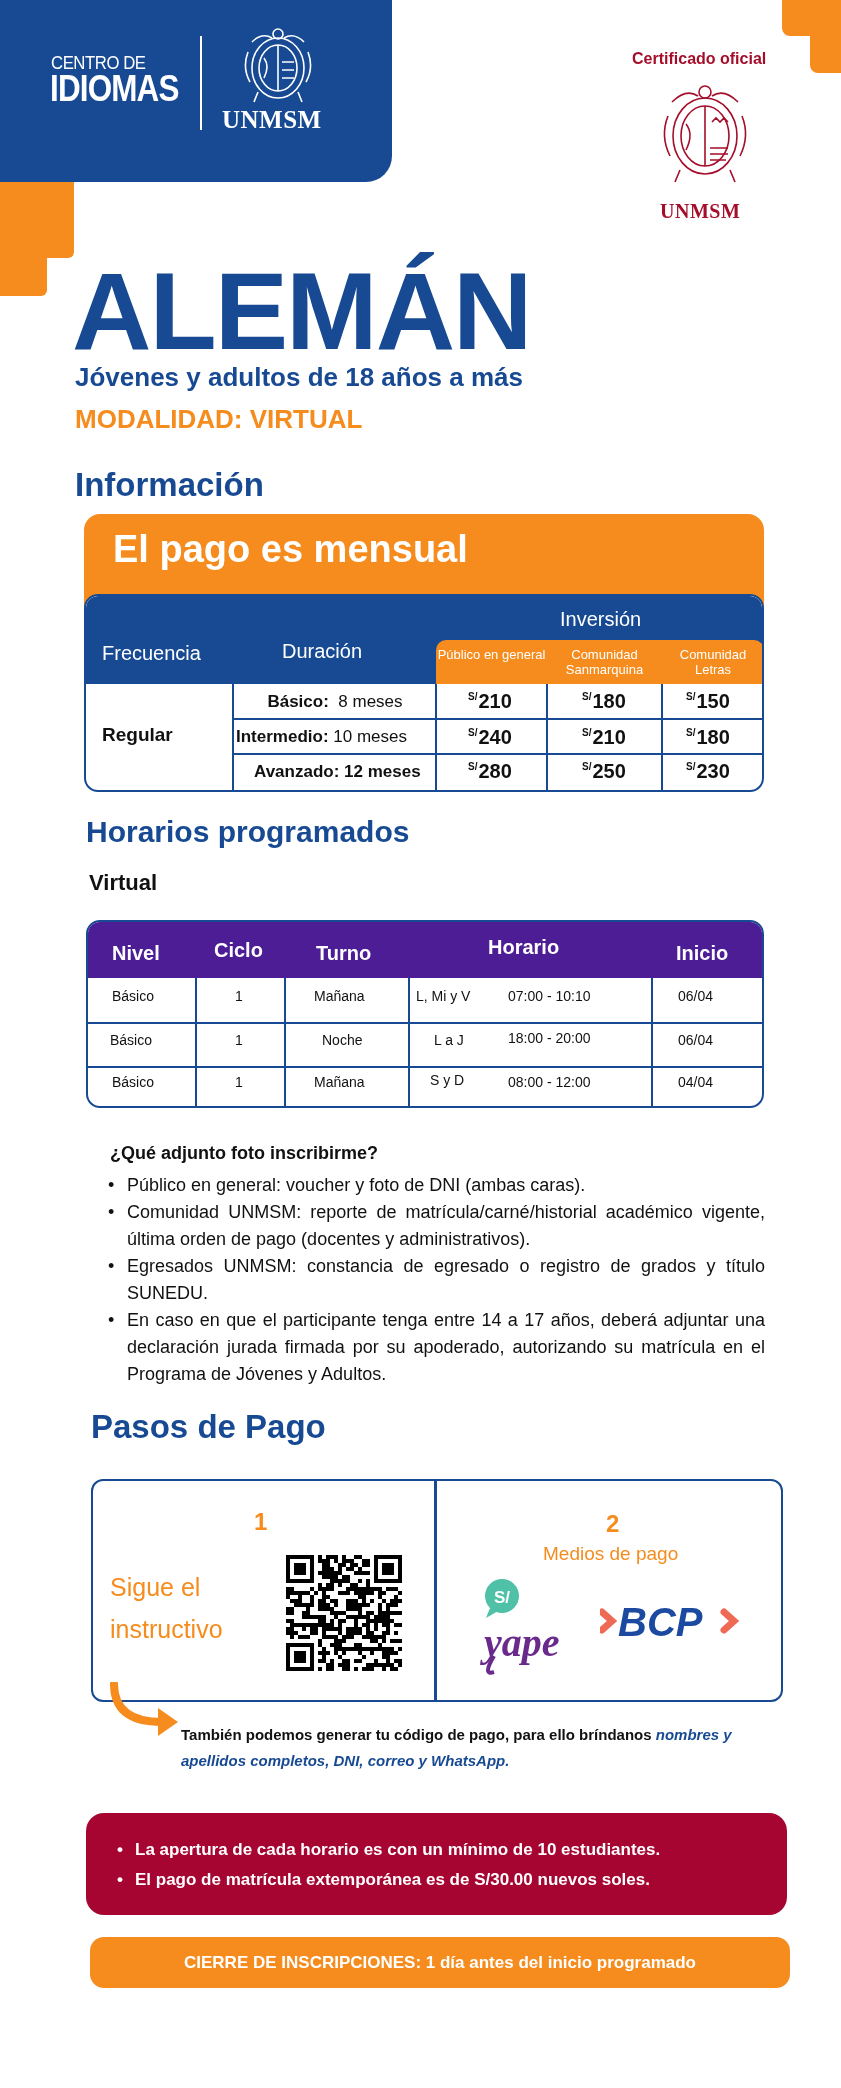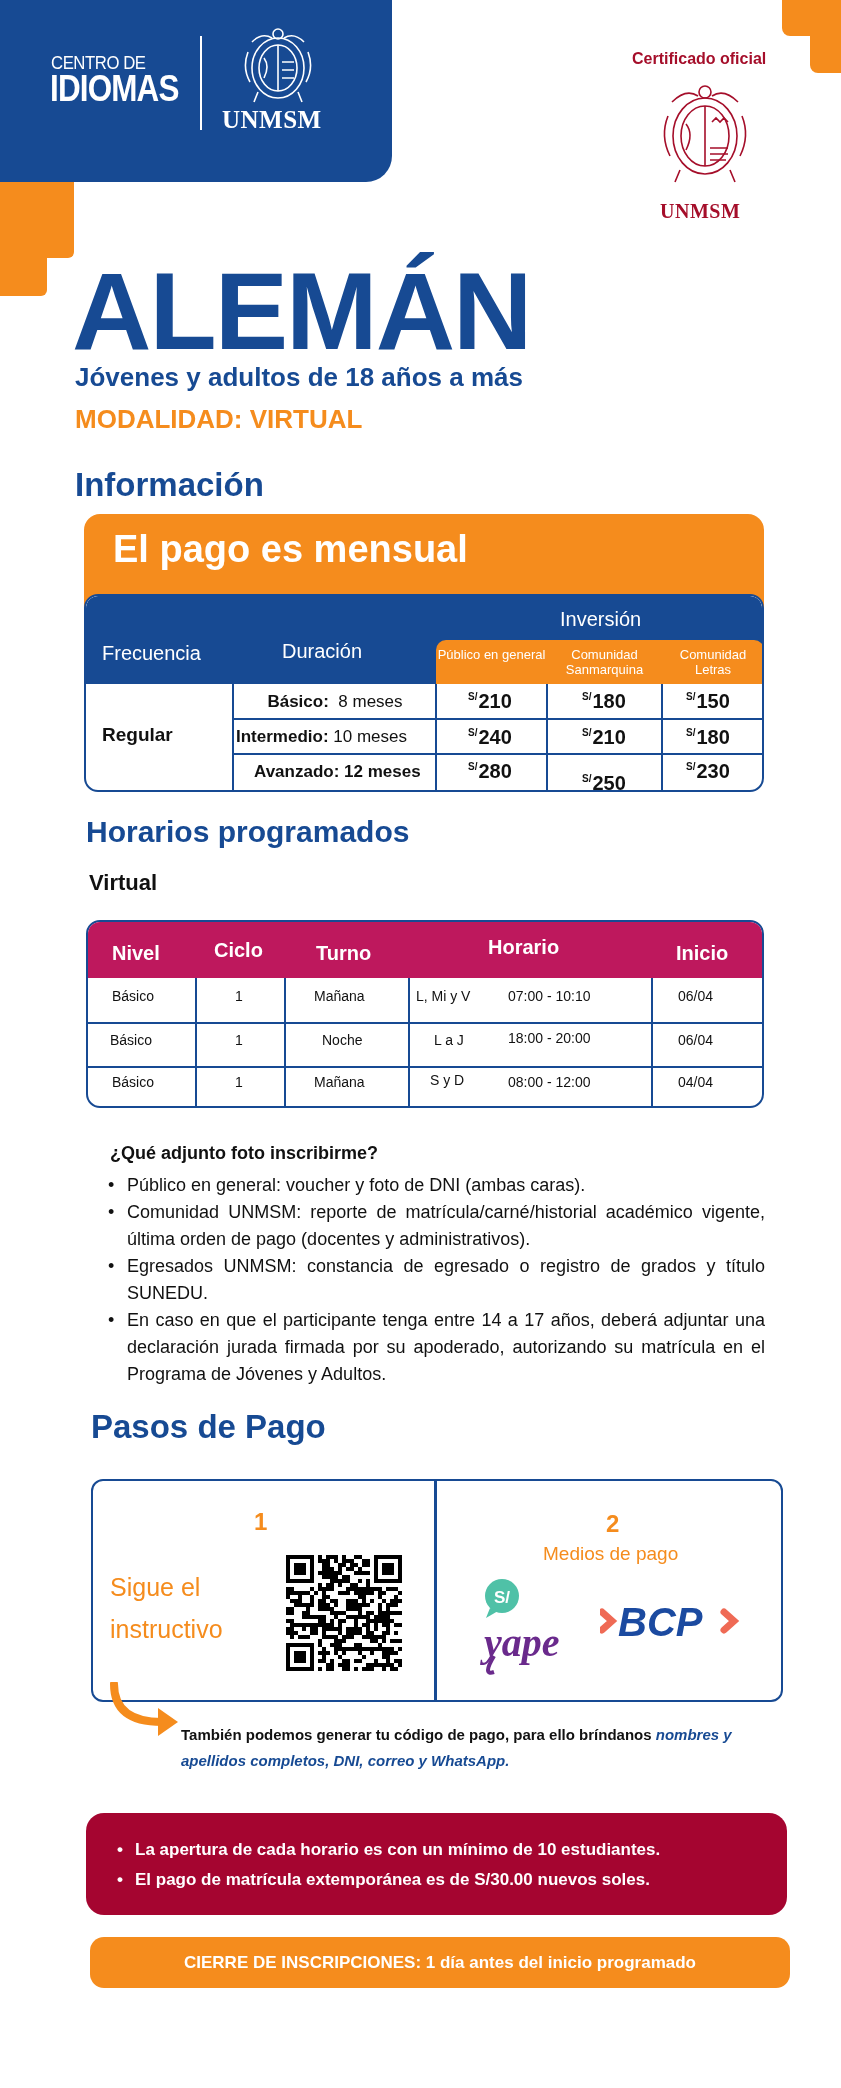--- a/index.html
+++ b/index.html
@@ -46,21 +46,21 @@
   .pago-cell { position: absolute; font-size: 17px; color: #111; }
   .vline { position: absolute; width: 2px; background: #174a93; }
   .hline { position: absolute; height: 2px; background: #174a93; }
   .price { position: absolute; font-size: 20px; color: #111; font-weight: bold; }
   .price sup { font-size: 10px; vertical-align: 8px; margin-right: 1px; }
 
   
   .sec-hor { left: 86px; top: 815px; color: #174a93; font-weight: bold; font-size: 30px; }
   .virtual { left: 89px; top: 870px; color: #111; font-weight: bold; font-size: 22px; }
   .hor-box { left: 86px; top: 920px; width: 678px; height: 188px; border: 2px solid #174a93; border-radius: 14px; overflow: hidden; background: #fff; }
-  .hor-head { position: absolute; left: 0; top: 0; width: 100%; height: 56px; background: #be185d; }
+  .hor-head { position: absolute; left: 0; top: 0; width: 100%; height: 56px; background: #4c1d95; }
   .hh { position: absolute; color: #fff; font-weight: bold; font-size: 20px; top: 18px; }
   .hc { position: absolute; font-size: 14px; color: #111; }
 
   
   .req-title { left: 110px; top: 1143px; font-weight: bold; font-size: 18px; color: #111; }
   .req-list { left: 108px; top: 1172px; width: 657px; font-size: 18px; line-height: 27px; color: #111; list-style: none; }
   .req-list li { position: relative; padding-left: 19px; text-align: justify; }
   .req-list li::before { content: "•"; position: absolute; left: 0; top: 0; }
 
   
@@ -160,21 +160,21 @@
   <div class="pago-cell" style="left:150px; top:131px; width:198px; "><b>Intermedio:</b> <span>10 meses</span></div>
   <div class="pago-cell" style="left:168px; top:166px; width:198px; text-align:left;font-weight:bold;"><b>Avanzado:</b> <span>12 meses</span></div>
 
   <div class="price" style="left:382px; top:94px;"><sup>S/</sup><span>210</span></div>
   <div class="price" style="left:496px; top:94px;"><sup>S/</sup><span>180</span></div>
   <div class="price" style="left:600px; top:94px;"><sup>S/</sup><span>150</span></div>
   <div class="price" style="left:382px; top:130px;"><sup>S/</sup><span>240</span></div>
   <div class="price" style="left:496px; top:130px;"><sup>S/</sup><span>210</span></div>
   <div class="price" style="left:600px; top:130px;"><sup>S/</sup><span>180</span></div>
   <div class="price" style="left:382px; top:164px;"><sup>S/</sup><span>280</span></div>
-  <div class="price" style="left:496px; top:176px;"><sup>S/</sup><span>250</span></div>
+  <div class="price" style="left:496px; top:164px;"><sup>S/</sup><span>250</span></div>
   <div class="price" style="left:600px; top:164px;"><sup>S/</sup><span>230</span></div>
 </div>
 
 <div class="abs sec-hor">Horarios programados</div>
 <div class="abs virtual">Virtual</div>
 <div class="abs hor-box">
   <div class="hor-head">
     <div class="hh" style="left:24px; top:20px;">Nivel</div>
     <div class="hh" style="left:126px; top:17px;">Ciclo</div>
     <div class="hh" style="left:228px; top:20px;">Turno</div>

